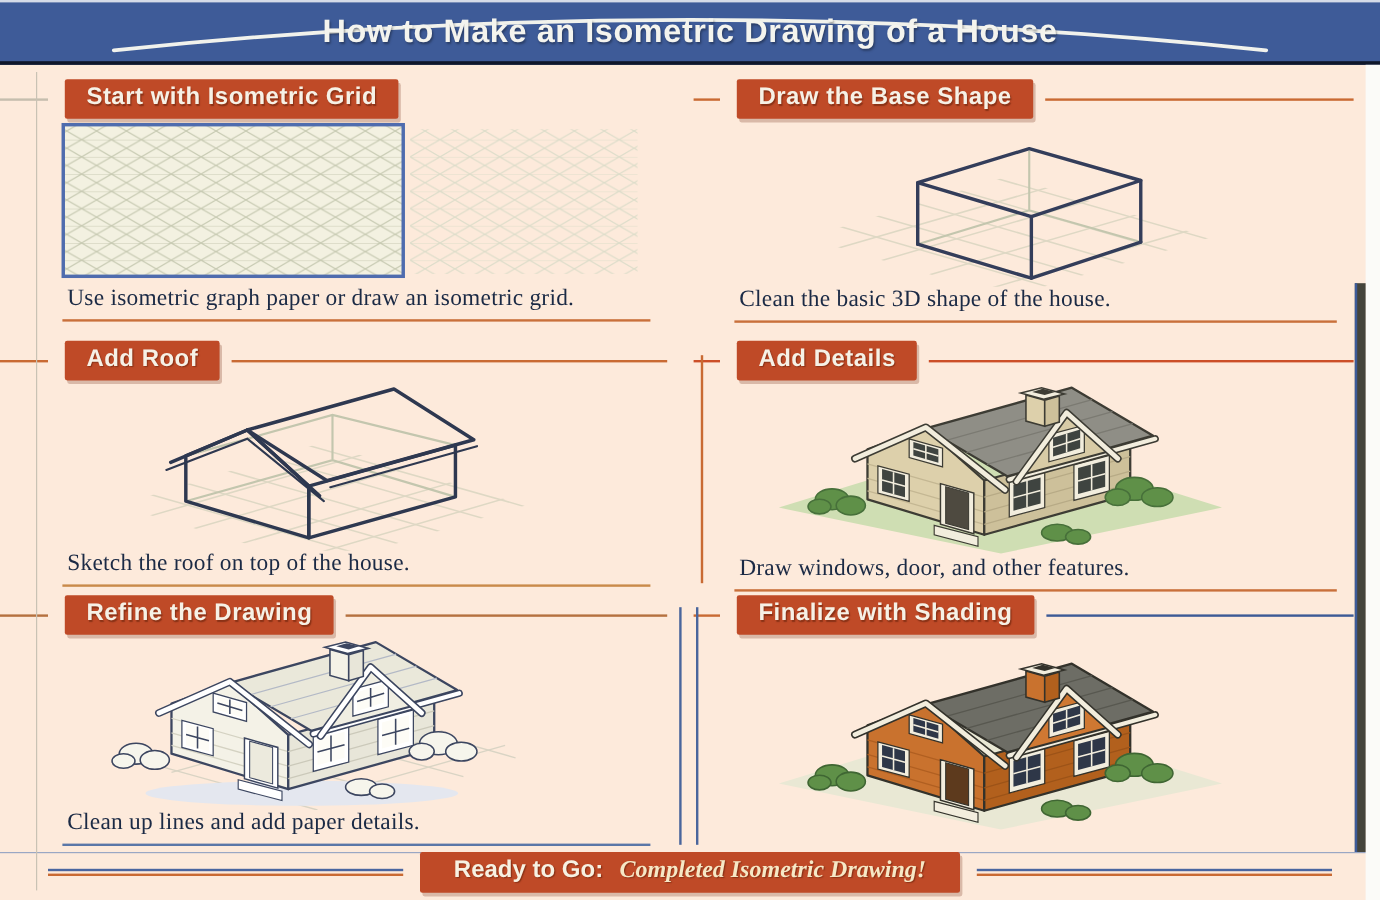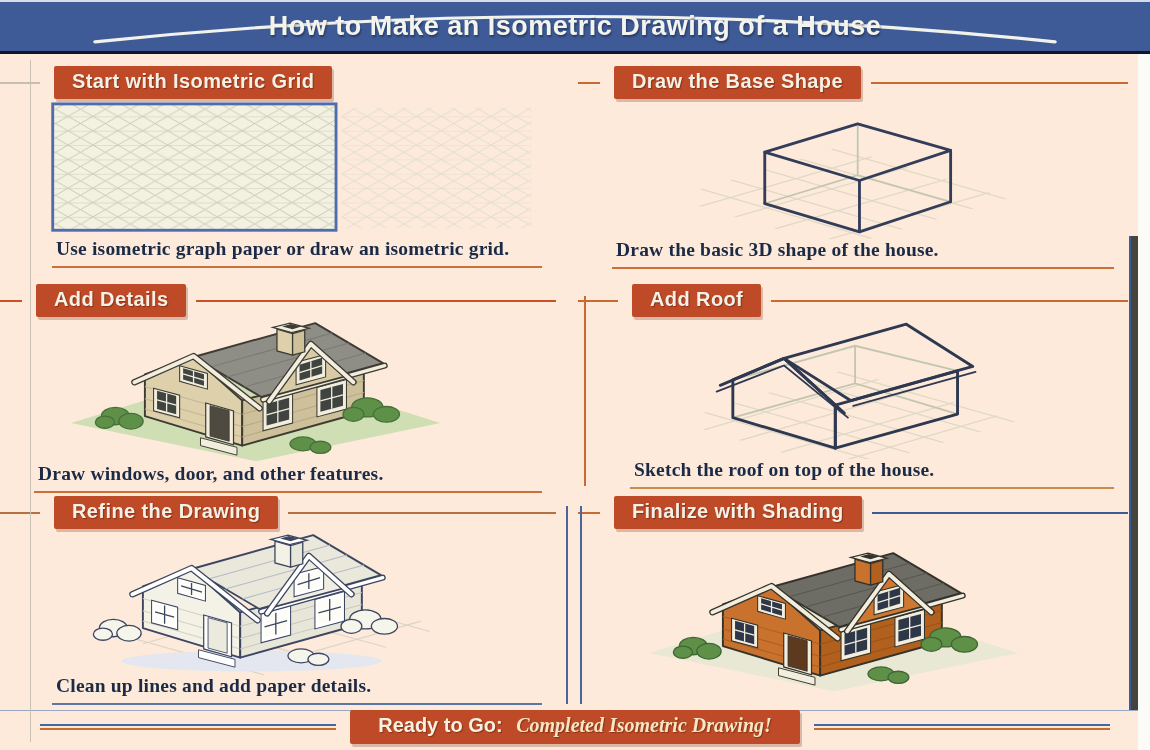--- a/index.html
+++ b/index.html
@@ -47,21 +47,21 @@
     text-shadow:1px 1px 1px rgba(70,20,0,.45);
     white-space:nowrap;
     margin-left:12px;
   }
   .head-rule { flex:1; height:0; border-top:2px solid var(--rc, transparent); margin:0 6px 0 10px; }
 
   .art { flex:1; display:flex; align-items:center; }
   .art svg { display:block; }
 
   .caption {
-    font-family:"Liberation Serif", serif; font-weight:700;
+    font-family:"Liberation Serif", serif; font-weight:400;
     color: var(--caption-navy, #1b2a45);
     font-size:19.5px; letter-spacing:.2px;
     margin:0 20px 10px 10px; padding:0 4px 6px 4px;
     border-bottom:2.5px solid var(--uc, #c96a33);
   }
 
   
   .p1 { --rc:transparent; --stub:#c6beae; --uc:#c9703b; }
   .p2 { --rc:#c96a33; --stub:#c96a33; --uc:#c9703b; }
   .p3 { --rc:#c96a33; --stub:#c96a33; --uc:#c98a4a; }
@@ -219,34 +219,21 @@
           <g stroke="#c3c6ae" stroke-width="2" fill="none">
             <path d="M255,30 L255,86 M150,118 L255,86 L360,116"></path>
           </g>
           <g stroke="#333d5a" stroke-width="3.2" fill="none" stroke-linejoin="round" stroke-linecap="round">
             <polygon points="150,60 255,28 360,58 257,92"></polygon>
             <path d="M150,60 L150,118 M360,58 L360,116 M257,92 L257,150"></path>
             <path d="M150,118 L257,150 L360,116"></path>
           </g>
         </svg>
       </div>
-      <p class="caption">Draw the basic 3D shape of the house.</p>
-    </section>
-
-    <section class="panel col2 p4 row23">
-      <div class="panel-head">
-        <h2 class="badge">Add Details</h2>
-        <div class="head-rule"></div>
-      </div>
-      <div class="art" style="margin-left:34px">
-        <svg width="391" height="146" viewBox="0 0 450 168" style="--lawn:#cfdeb3; --tile:transparent; --shadow:transparent; --wallL:#ddd0ab; --wallR:#cdc09a; --wallG:#d8cba6; --sideL:#c4b793; --sideR:#b7aa86; --roof:#8f8e86; --shin:#7b7a72; --trim:#f2eddd; --door:#4e4a40; --pane:#3f4440; --mull:#f2eddd; --ink:#3d3c34; --bush:#5f9048; --bushLine:#47703a;">
-          <use href="#houseArt"></use>
-        </svg>
-      </div>
-      <p class="caption">Draw windows, door, and other features.</p>
+      <p class="caption">Clean the basic 3D shape of the house.</p>
     </section>
 
     <section class="panel p3 row23">
       <div class="panel-head">
         <h2 class="badge">Add Roof</h2>
         <div class="head-rule"></div>
       </div>
       <div class="art" style="margin-left:6px">
         <svg width="424" height="142" viewBox="0 0 470 158">
           <g clip-path="url(#gc3)" stroke="#ded8c4" stroke-width="1.4" fill="none">
@@ -261,20 +248,33 @@
             <polygon points="232,146 368,108 368,60 232,98"></polygon>
             <path d="M175,46 L311,8 L385,55 L249,93 Z"></path>
             <path d="M104,76 L175,46 L242,107"></path>
           </g>
           <g stroke="#2e3850" stroke-width="2" fill="none" stroke-linecap="round">
             <path d="M100,83 L175,54 L246,112 M252,99 L388,61"></path>
           </g>
         </svg>
       </div>
       <p class="caption">Sketch the roof on top of the house.</p>
+    </section>
+
+    <section class="panel col2 p4 row23">
+      <div class="panel-head">
+        <h2 class="badge">Add Details</h2>
+        <div class="head-rule"></div>
+      </div>
+      <div class="art" style="margin-left:34px">
+        <svg width="391" height="146" viewBox="0 0 450 168" style="--lawn:#cfdeb3; --tile:transparent; --shadow:transparent; --wallL:#ddd0ab; --wallR:#cdc09a; --wallG:#d8cba6; --sideL:#c4b793; --sideR:#b7aa86; --roof:#8f8e86; --shin:#7b7a72; --trim:#f2eddd; --door:#4e4a40; --pane:#3f4440; --mull:#f2eddd; --ink:#3d3c34; --bush:#5f9048; --bushLine:#47703a;">
+          <use href="#houseArt"></use>
+        </svg>
+      </div>
+      <p class="caption">Draw windows, door, and other features.</p>
     </section>
 
     <section class="panel p5 row23">
       <div class="panel-head">
         <h2 class="badge">Refine the Drawing</h2>
         <div class="head-rule"></div>
       </div>
       <div class="art" style="margin-left:14px">
         <svg width="391" height="146" viewBox="0 0 450 168" style="--lawn:transparent; --tile:#d9d4c4; --shadow:#e4e7ef; --wallL:#f4f2e7; --wallR:#e8e6d9; --wallG:#f0eee2; --sideL:#d4d2c2; --sideR:#cbc9ba; --roof:#eae8da; --shin:#b3b9c6; --trim:#ffffff; --door:#eceadd; --pane:#fdfcf6; --mull:#3c4660; --ink:#3c4660; --bush:#f6f5ec; --bushLine:#3c4660;">
           <use href="#houseArt"></use>

